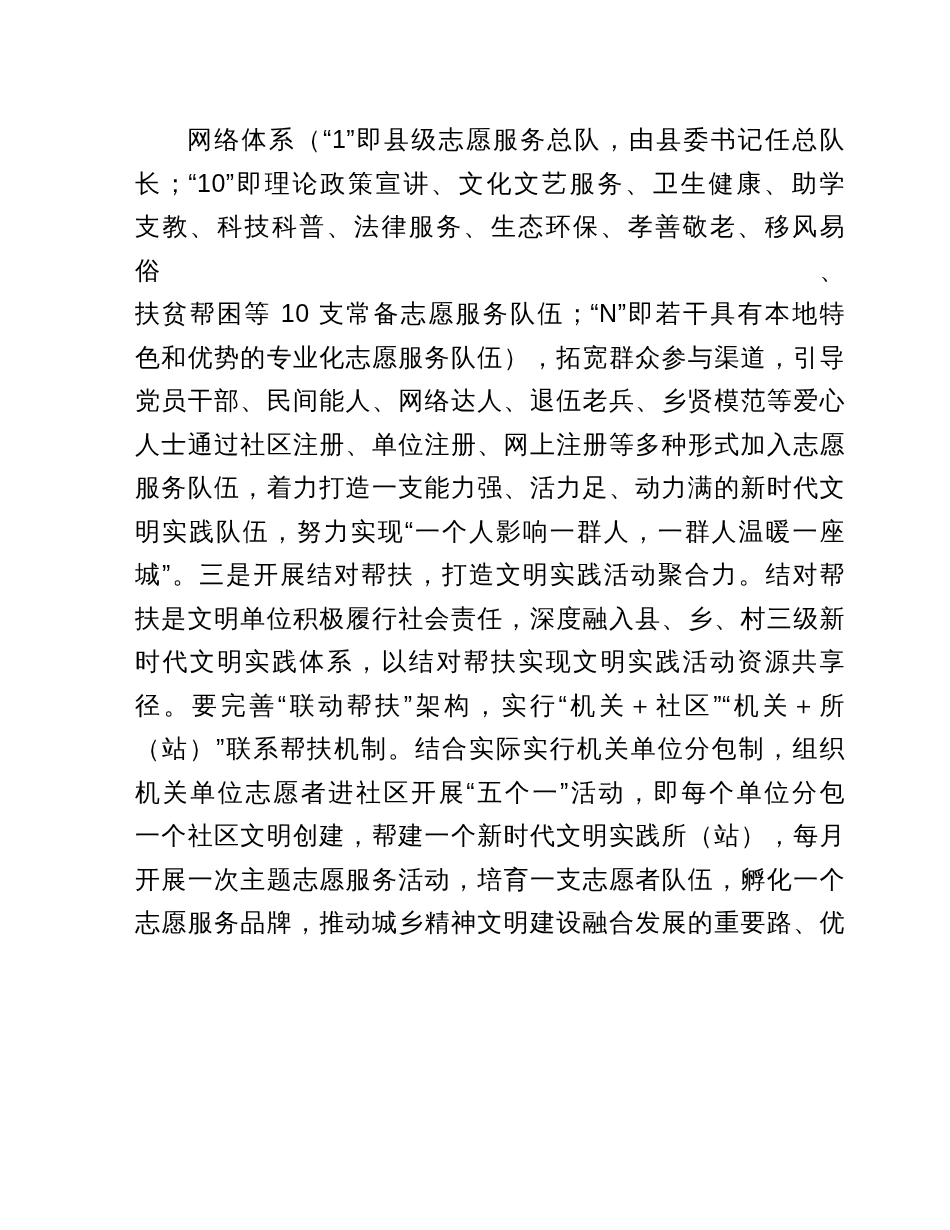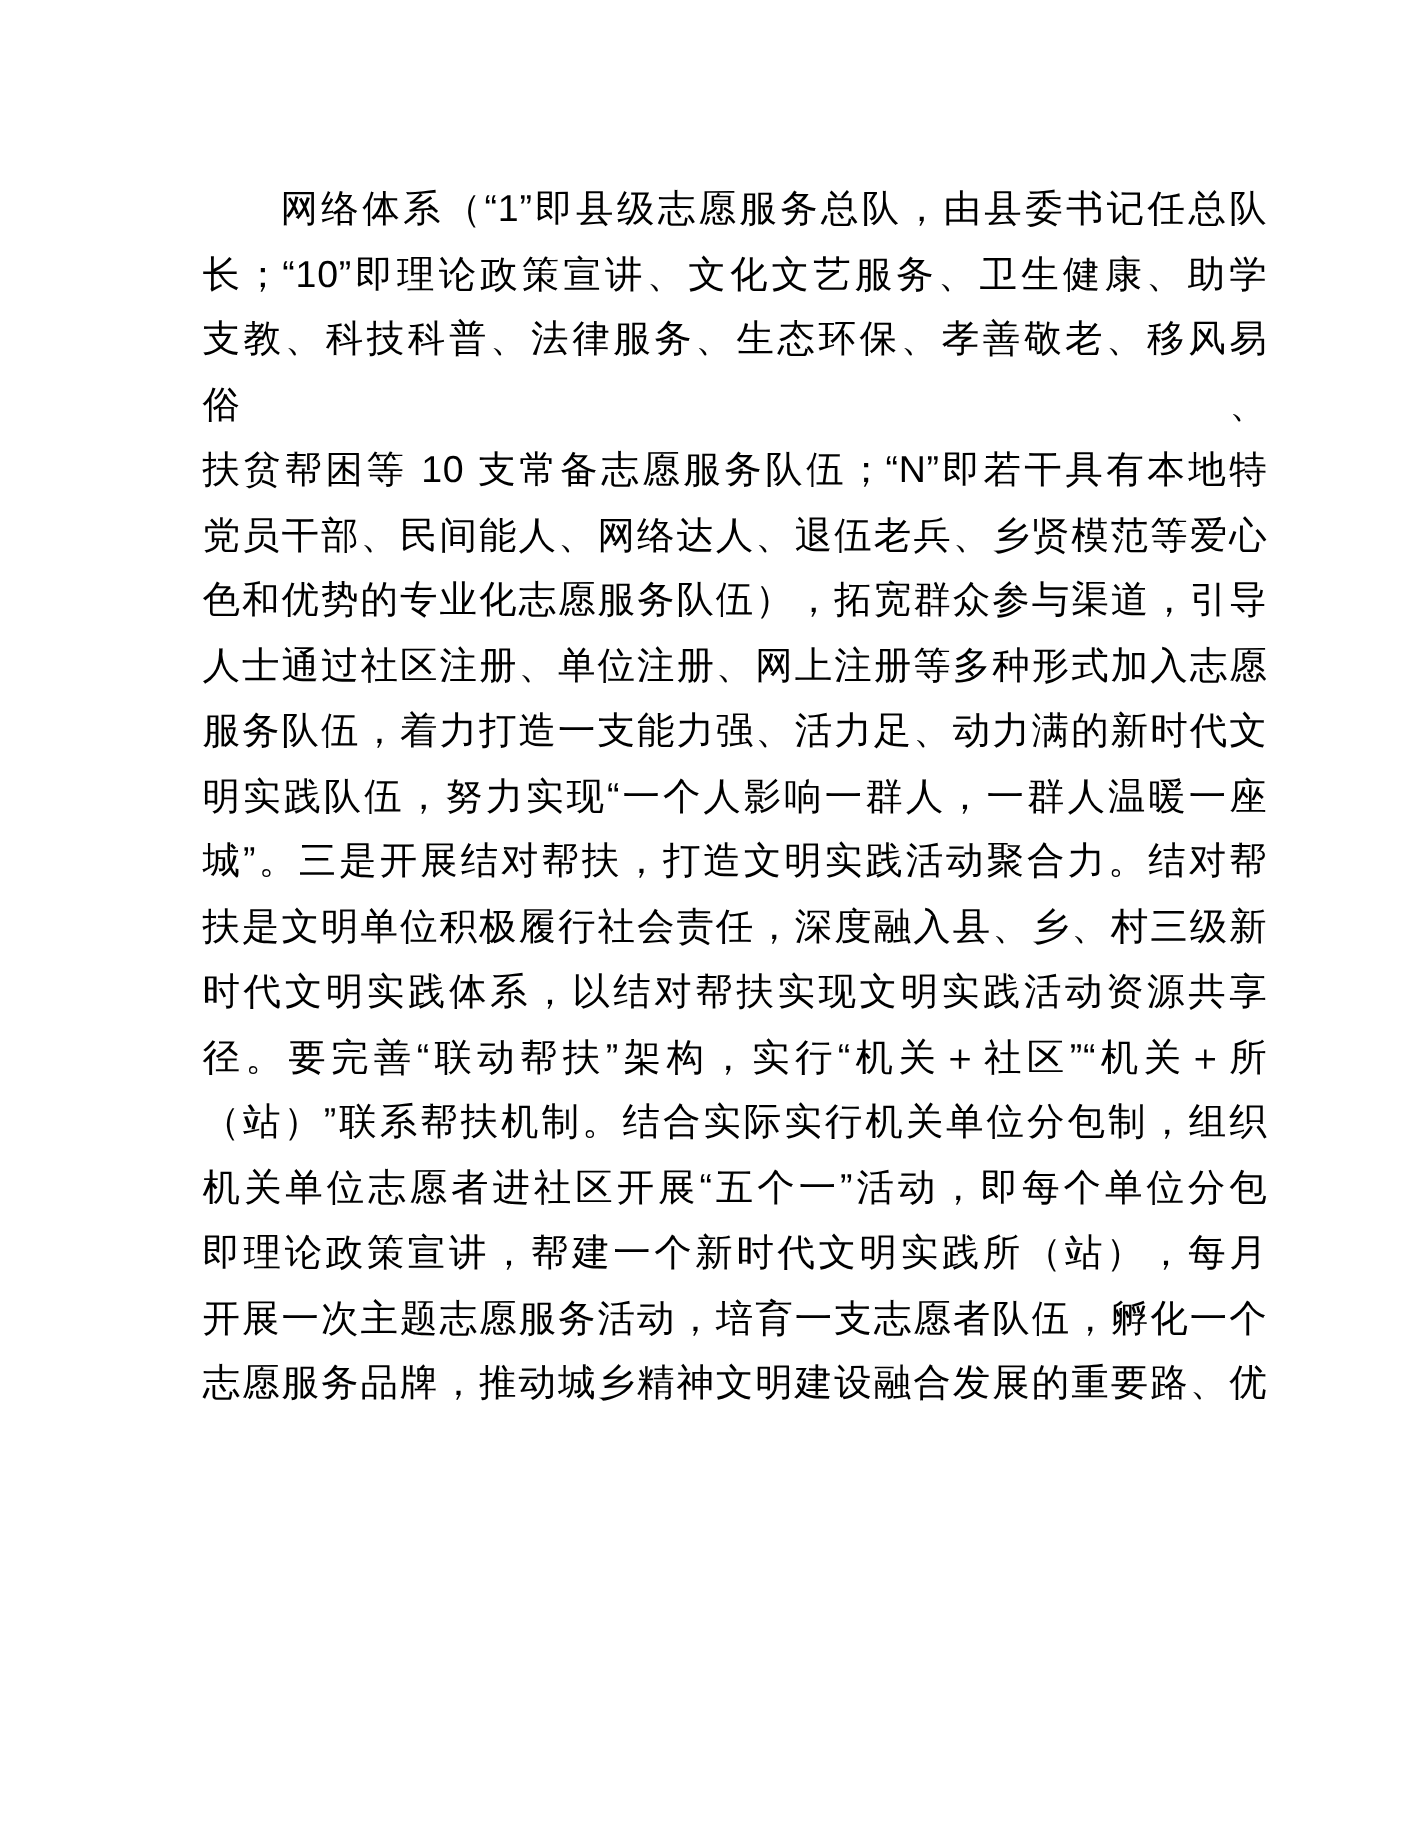--- a/index.html
+++ b/index.html
@@ -51,30 +51,30 @@
 </head>
 <body>
 
 <div class="page">
   <div class="content" id="document-content">
       <div class="para">
         <div class="line indent">网络体系（“1”即县级志愿服务总队，由县委书记任总队</div>
         <div class="line">长；“10”即理论政策宣讲、文化文艺服务、卫生健康、助学</div>
         <div class="line">支教、科技科普、法律服务、生态环保、孝善敬老、移风易俗、</div>
         <div class="line">扶贫帮困等 10 支常备志愿服务队伍；“N”即若干具有本地特</div>
+        <div class="line">色和优势的专业化志愿服务队伍），拓宽群众参与渠道，引导</div>
         <div class="line">党员干部、民间能人、网络达人、退伍老兵、乡贤模范等爱心</div>
-        <div class="line">色和优势的专业化志愿服务队伍），拓宽群众参与渠道，引导</div>
         <div class="line">人士通过社区注册、单位注册、网上注册等多种形式加入志愿</div>
         <div class="line">服务队伍，着力打造一支能力强、活力足、动力满的新时代文</div>
         <div class="line">明实践队伍，努力实现“一个人影响一群人，一群人温暖一座</div>
         <div class="line">城”。三是开展结对帮扶，打造文明实践活动聚合力。结对帮</div>
         <div class="line">扶是文明单位积极履行社会责任，深度融入县、乡、村三级新</div>
         <div class="line">时代文明实践体系，以结对帮扶实现文明实践活动资源共享</div>
         <div class="line">径。要完善“联动帮扶”架构，实行“机关＋社区”“机关＋所</div>
         <div class="line">（站）”联系帮扶机制。结合实际实行机关单位分包制，组织</div>
         <div class="line">机关单位志愿者进社区开展“五个一”活动，即每个单位分包</div>
-        <div class="line">即理论政策宣讲，帮建一个新时代文明实践所（站），每月</div>
+        <div class="line">一个社区文明创建，帮建一个新时代文明实践所（站），每月</div>
         <div class="line">开展一次主题志愿服务活动，培育一支志愿者队伍，孵化一个</div>
         <div class="line">志愿服务品牌，推动城乡精神文明建设融合发展的重要路、优势</div>
         <div class="line last">互补。</div>
       </div>
     </div>
 </div>
 
 </body></html>

